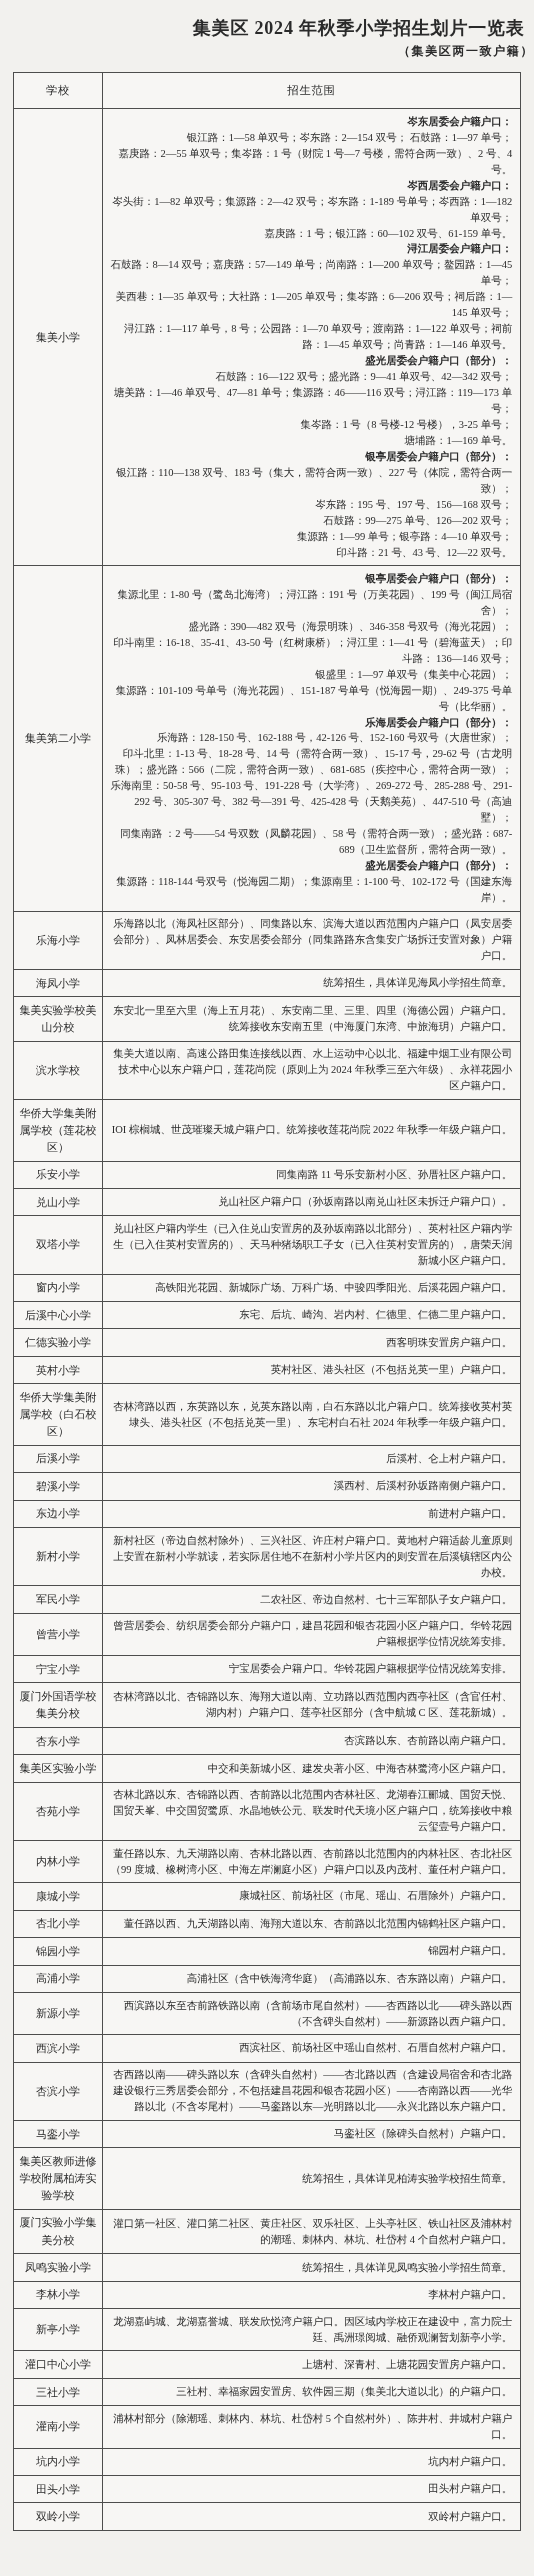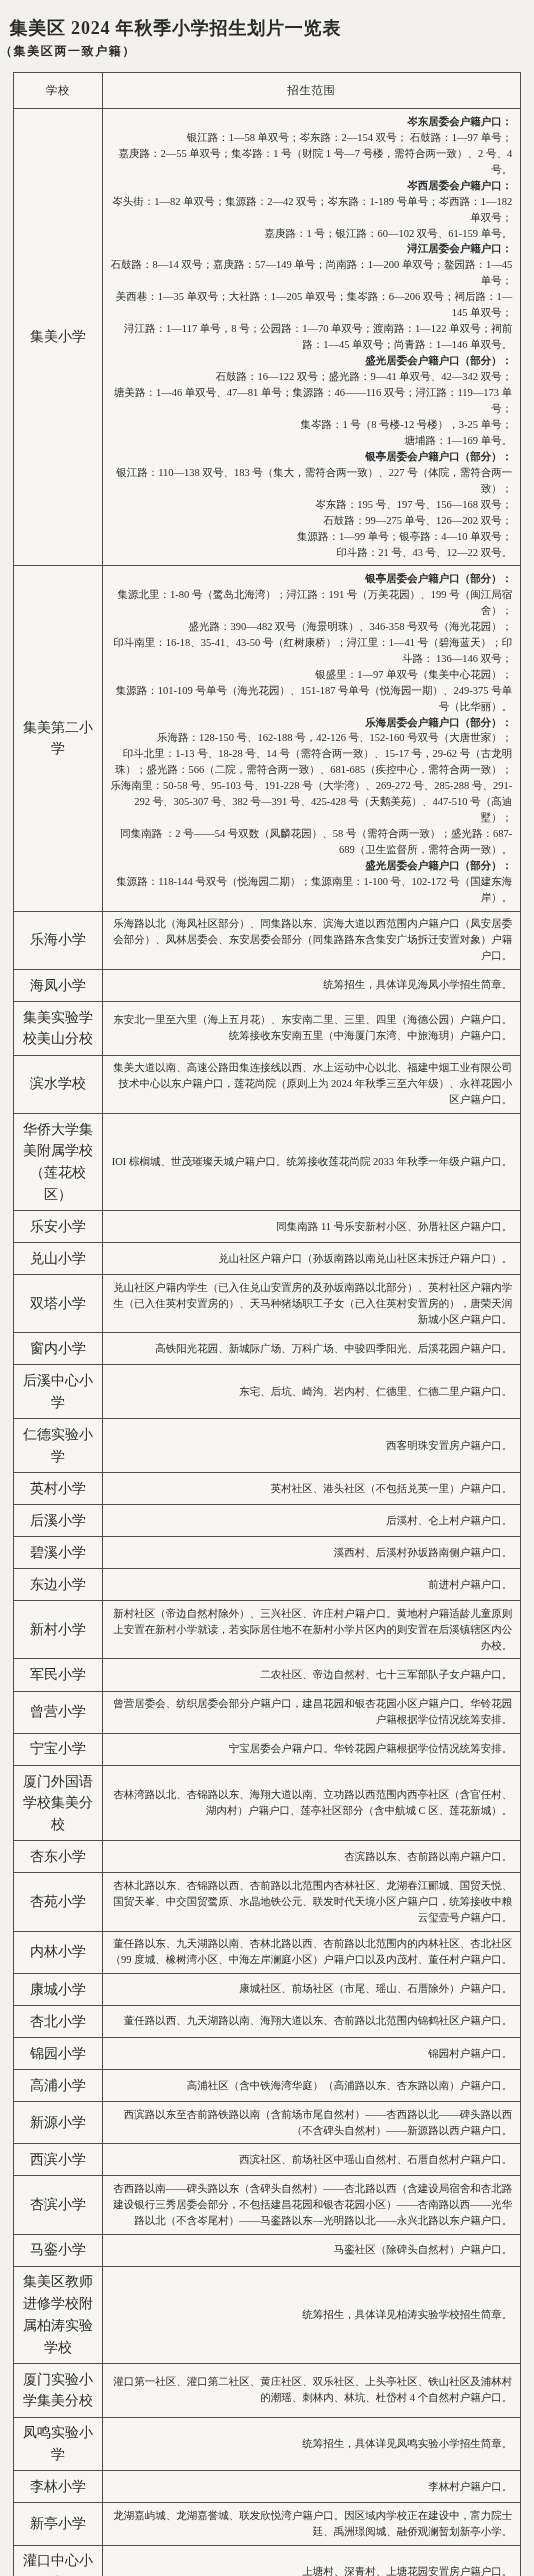--- a/index.html
+++ b/index.html
@@ -7,28 +7,28 @@
     width:534px;
     background:#f2f1ee;
     font-family:"Liberation Serif","DejaVu Serif",serif;
     color:#2a2a2a;
     -webkit-font-smoothing:antialiased;
   }
   .page{padding:9.4px 0 17px;}
   .doc-title{
     font-size:18px;
     font-weight:bold;
-    text-align:left;
+    text-align:right;
     margin:6.2px 9.4px 3.1px;
     letter-spacing:0.8px;
   }
   .doc-subtitle{
     font-size:12px;
     font-weight:bold;
-    text-align:left;
+    text-align:right;
     margin:1.6px 0 12.5px;
     letter-spacing:1.6px;
   }
   table.enroll{
     border-collapse:collapse;
     margin:0 auto;
     width:508px;
     table-layout:fixed;
     background:#f7f6f4;
   }
@@ -40,21 +40,21 @@
     font-weight:normal;
     height:33px;
     text-align:center;
     letter-spacing:0.8px;
   }
   th.col-school{width:86px;}
   td.school{
     width:86px;
     text-align:center;
     vertical-align:middle;
-    font-size:14px;
+    font-size:11px;
     line-height:1.55;
     padding:4.7px 2.3px;
   }
   td.range{
     vertical-align:middle;
     font-size:10.5px;
     line-height:1.52;
     padding:4.7px 7.8px 4.7px 7px;
     text-align:right;
   }
@@ -140,21 +140,21 @@
         </tr>
         <tr>
           <td class="school">滨水学校</td>
           <td class="range">
             <p>集美大道以南、高速公路田集连接线以西、水上运动中心以北、福建中烟工业有限公司技术中心以东户籍户口，莲花尚院（原则上为 2024 年秋季三至六年级）、永祥花园小区户籍户口。</p>
           </td>
         </tr>
         <tr>
           <td class="school">华侨大学集美附属学校（莲花校区）</td>
           <td class="range">
-            <p>IOI 棕榈城、世茂璀璨天城户籍户口。统筹接收莲花尚院 2033 年秋季一年级户籍户口。</p>
+            <p>IOI 棕榈城、世茂璀璨天城户籍户口。统筹接收莲花尚院 2022 年秋季一年级户籍户口。</p>
           </td>
         </tr>
         <tr>
           <td class="school">乐安小学</td>
           <td class="range">
             <p>同集南路 11 号乐安新村小区、孙厝社区户籍户口。</p>
           </td>
         </tr>
         <tr>
           <td class="school">兑山小学</td>
@@ -186,20 +186,26 @@
             <p>西客明珠安置房户籍户口。</p>
           </td>
         </tr>
         <tr>
           <td class="school">英村小学</td>
           <td class="range">
             <p>英村社区、港头社区（不包括兑英一里）户籍户口。</p>
           </td>
         </tr>
         <tr>
+          <td class="school">华侨大学集美附属学校（白石校区）</td>
+          <td class="range">
+            <p>杏林湾路以西，东英路以东，兑英东路以南，白石东路以北户籍户口。统筹接收英村英埭头、港头社区（不包括兑英一里）、东宅村白石社 2024 年秋季一年级户籍户口。</p>
+          </td>
+        </tr>
+        <tr>
           <td class="school">后溪小学</td>
           <td class="range">
             <p>后溪村、仑上村户籍户口。</p>
           </td>
         </tr>
         <tr>
           <td class="school">碧溪小学</td>
           <td class="range">
             <p>溪西村、后溪村孙坂路南侧户籍户口。</p>
           </td>
@@ -237,20 +243,26 @@
         <tr>
           <td class="school">厦门外国语学校集美分校</td>
           <td class="range">
             <p>杏林湾路以北、杏锦路以东、海翔大道以南、立功路以西范围内西亭社区（含官任村、湖内村）户籍户口、莲亭社区部分（含中航城 C 区、莲花新城）。</p>
           </td>
         </tr>
         <tr>
           <td class="school">杏东小学</td>
           <td class="range">
             <p>杏滨路以东、杏前路以南户籍户口。</p>
+          </td>
+        </tr>
+        <tr>
+          <td class="school">集美区实验小学</td>
+          <td class="range">
+            <p>中交和美新城小区、建发央著小区、中海杏林鹭湾小区户籍户口。</p>
           </td>
         </tr>
         <tr>
           <td class="school">杏苑小学</td>
           <td class="range">
             <p>杏林北路以东、杏锦路以西、杏前路以北范围内杏林社区、龙湖春江郦城、国贸天悦、国贸天峯、中交国贸鹭原、水晶地铁公元、联发时代天境小区户籍户口，统筹接收中粮云玺壹号户籍户口。</p>
           </td>
         </tr>
         <tr>
           <td class="school">内林小学</td>

